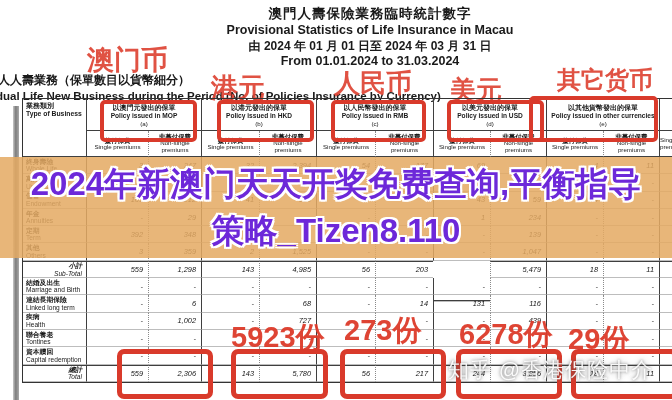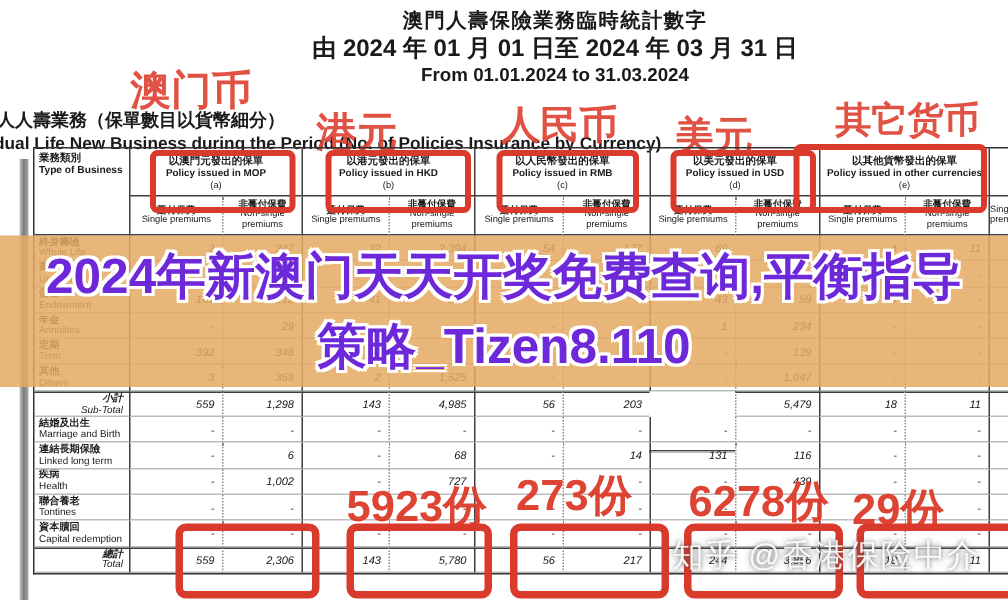--- a/index.html
+++ b/index.html
@@ -3,21 +3,21 @@
 <meta charset="utf-8">
 <style>
   html,body{margin:0;padding:0;background:#e9e9e9;}
   #page{position:relative;width:672px;height:400px;background:#ffffff;overflow:hidden;
         font-family:"Liberation Sans","DejaVu Sans",sans-serif;color:#1a1a1a;}
 
   
   #doc-header{position:absolute;left:150px;top:6px;width:440px;text-align:center;line-height:1.25;}
   .h-zh{font-size:13.5px;font-weight:bold;letter-spacing:1px;}
   .h-en{font-size:12.5px;font-weight:bold;}
-  .h-pzh{font-size:16px;font-weight:bold;}
+  .h-pzh{font-size:12px;font-weight:bold;}
   .h-pen{font-size:12.5px;font-weight:bold;}
 
   
   #subtitle-zh{position:absolute;left:-14px;top:72px;font-size:12px;font-weight:bold;white-space:nowrap;}
   #subtitle-en{position:absolute;left:-34px;top:90px;font-size:11.5px;font-weight:bold;white-space:nowrap;}
   #subtitle-en .ul{text-decoration:underline;}
 
   
   .curr{position:absolute;color:#de4434;font-weight:bold;white-space:nowrap;opacity:.92;}
   #curr-mop{left:87px;top:42px;font-size:27px;}
@@ -95,20 +95,21 @@
       color:rgba(255,255,255,.92);z-index:8;white-space:nowrap;
       text-shadow:0 0 3px rgba(70,70,70,.65),0 0 6px rgba(90,90,90,.4);}
 </style>
 </head>
 <body>
 
 <div id="page">
 
   <div id="doc-header">
     <div class="h-zh">澳門人壽保險業務臨時統計數字</div>
+    <div class="h-en">Provisional Statistics of Life Insurance in Macau</div>
     <div class="h-pzh">由 2024 年 01 月 01 日至 2024 年 03 月 31 日</div>
     <div class="h-pen">From 01.01.2024 to 31.03.2024</div>
   </div>
 
   <div id="subtitle-zh">個人人壽業務（保單數目以貨幣細分）</div>
   <div id="subtitle-en"><span>Individual Life New Business during the Period (</span><span class="ul">No. of Policies</span><span> Insurance by Currency)</span></div>
 
   <div class="curr" id="curr-hkd">港元</div>
   <div class="curr" id="curr-mop">澳门币</div>
   <div class="curr" id="curr-rmb">人民币</div>

